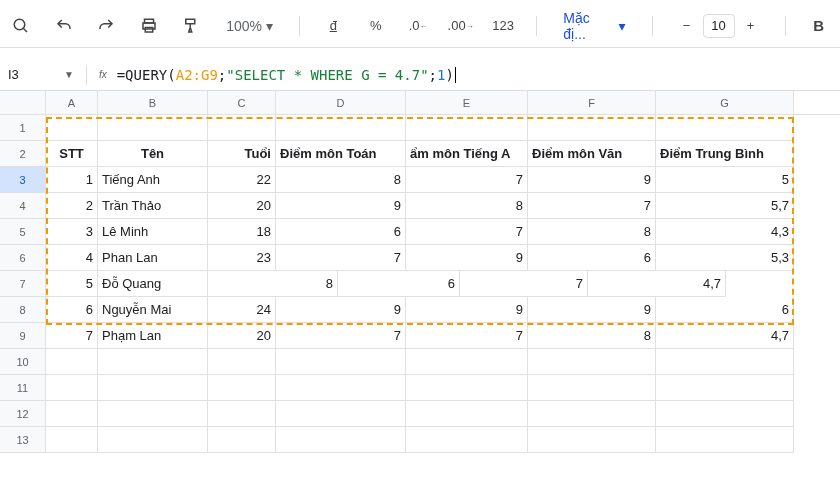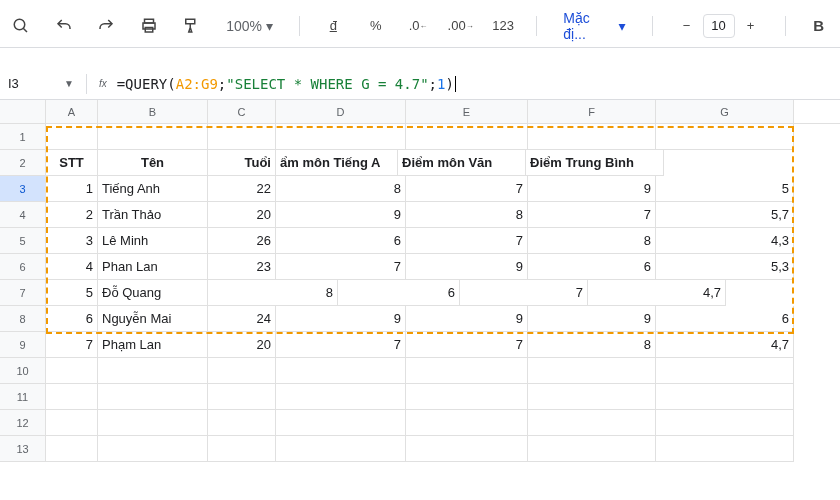--- a/index.html
+++ b/index.html
@@ -7,21 +7,21 @@
 
 .toolbar { height: 44px; border-bottom: 1px solid #dadce0; display: flex; align-items: center; padding: 0 8px; gap: 16px; margin-top: 4px; }
 .tb-btn { width: 28px; height: 28px; display: flex; align-items: center; justify-content: center; border-radius: 4px; cursor: pointer; color: #444; }
 .tb-sep { width: 1px; height: 20px; background: #dadce0; margin: 0 4px; }
 .zoom { color: #5f6368; font-size: 14px; padding: 0 6px; display: flex; align-items: center; gap: 4px; }
 .font-sel { color: #1d4ed8; font-size: 14px; padding: 0 6px; display: flex; align-items: center; gap: 6px; }
 .fontsize { display: flex; align-items: center; gap: 2px; }
 .fontsize .box { border: 1px solid #dadce0; border-radius: 4px; width: 32px; height: 24px; display: flex; align-items: center; justify-content: center; font-size: 13px; }
 .bold { font-weight: bold; font-size: 15px; }
 
-.formula-bar { height: 32px; border-bottom: 1px solid #dadce0; display: flex; align-items: center; padding: 0 8px; margin-top: 20px; }
+.formula-bar { height: 32px; border-bottom: 1px solid #dadce0; display: flex; align-items: center; padding: 0 8px; margin-top: 11px; }
 .cell-ref { width: 56px; font-size: 13px; color: #202124; }
 .fb-dd { color: #5f6368; font-size: 10px; margin-right: 12px; }
 .fx { font-style: italic; color: #5f6368; margin-right: 10px; font-size: 10px; }
 .formula { font-family: 'Consolas', monospace; font-size: 14px; display: flex; align-items: center; }
 .formula .fn { color: #202124; }
 .formula .rng { color: #f29900; }
 .formula .str { color: #188038; }
 .formula .num { color: #1a73e8; }
 .cursor { display:inline-block; width:1px; height:16px; background:#000; margin-left:1px; }
 .col-headers { display: flex; height: 24px; border-bottom: 1px solid #e0e0e0; }
@@ -144,20 +144,21 @@
         <div class="cell wD"></div>
         <div class="cell wE"></div>
         <div class="cell wF"></div>
         <div class="cell wG"></div>
     </div>
     <div class="row">
       <div class="rowh">2</div>
       <div class="cell hdr wA">STT</div>
       <div class="cell hdr wB">Tên</div>
       <div class="cell hdr right wC">Tuổi</div>
+      <div class="cell hdr left wD">Điểm môn Toán</div>
       <div class="cell hdr left wE">ẩm môn Tiếng A</div>
       <div class="cell hdr left wF">Điểm môn Văn</div>
       <div class="cell hdr left wG">Điểm Trung Bình</div>
     </div>
     <div class="row">
       <div class="rowh sel">3</div>
       <div class="cell num wA">1</div>
         <div class="cell txt wB">Tiếng Anh</div>
         <div class="cell num wC">22</div>
         <div class="cell num wD">8</div>
@@ -172,21 +173,21 @@
         <div class="cell num wC">20</div>
         <div class="cell num wD">9</div>
         <div class="cell num wE">8</div>
         <div class="cell num wF">7</div>
         <div class="cell num wG">5,7</div>
     </div>
     <div class="row">
       <div class="rowh">5</div>
       <div class="cell num wA">3</div>
         <div class="cell txt wB">Lê Minh</div>
-        <div class="cell num wC">26</div>
+        <div class="cell num wC">18</div>
         <div class="cell num wD">6</div>
         <div class="cell num wE">7</div>
         <div class="cell num wF">8</div>
         <div class="cell num wG">4,3</div>
     </div>
     <div class="row">
       <div class="rowh">6</div>
       <div class="cell num wA">4</div>
         <div class="cell txt wB">Phan Lan</div>
         <div class="cell num wC">23</div>

